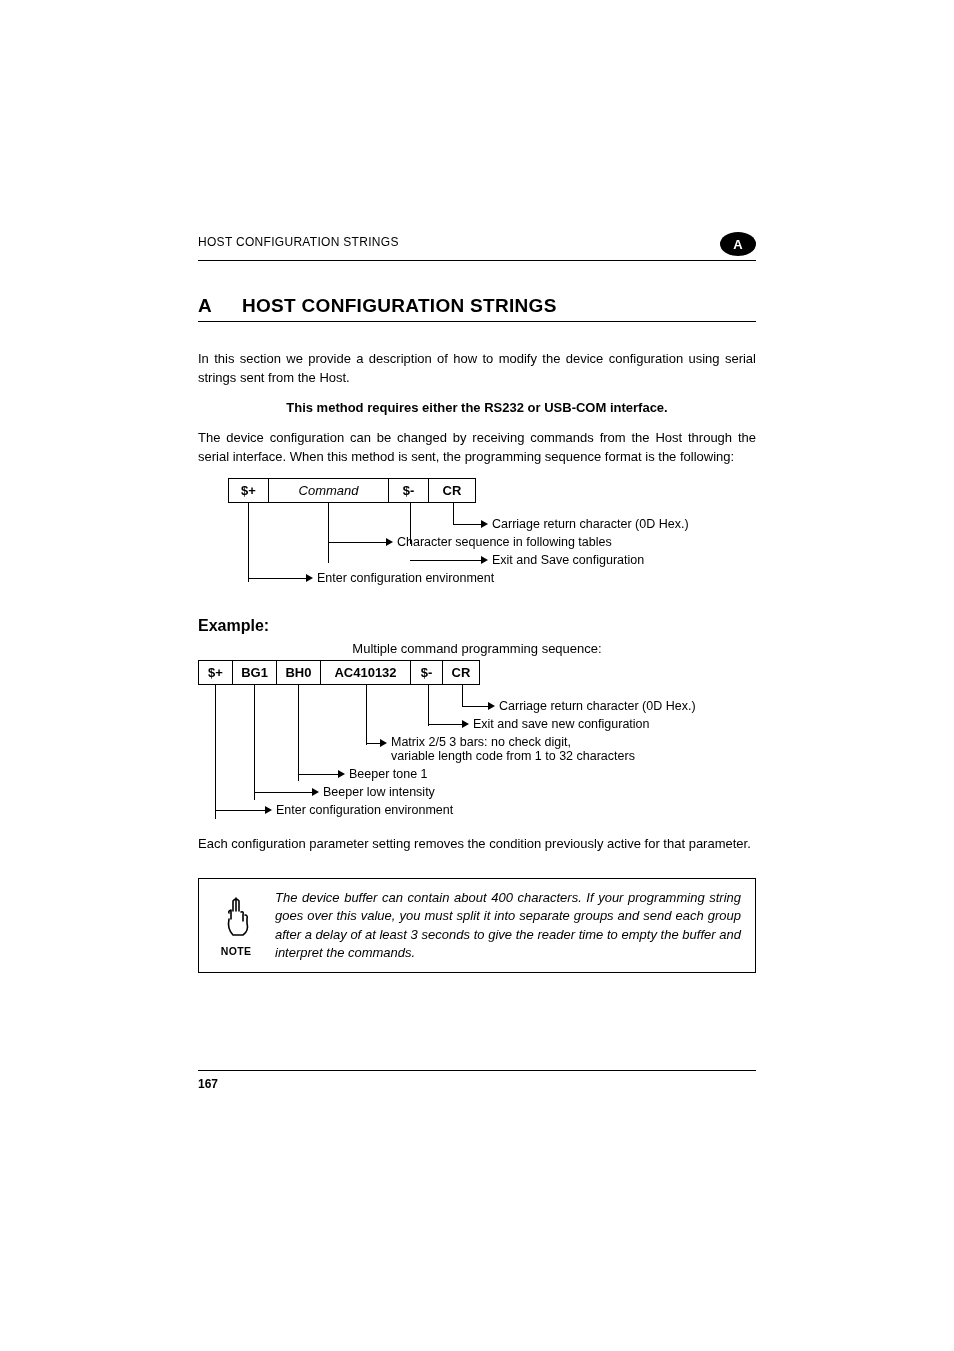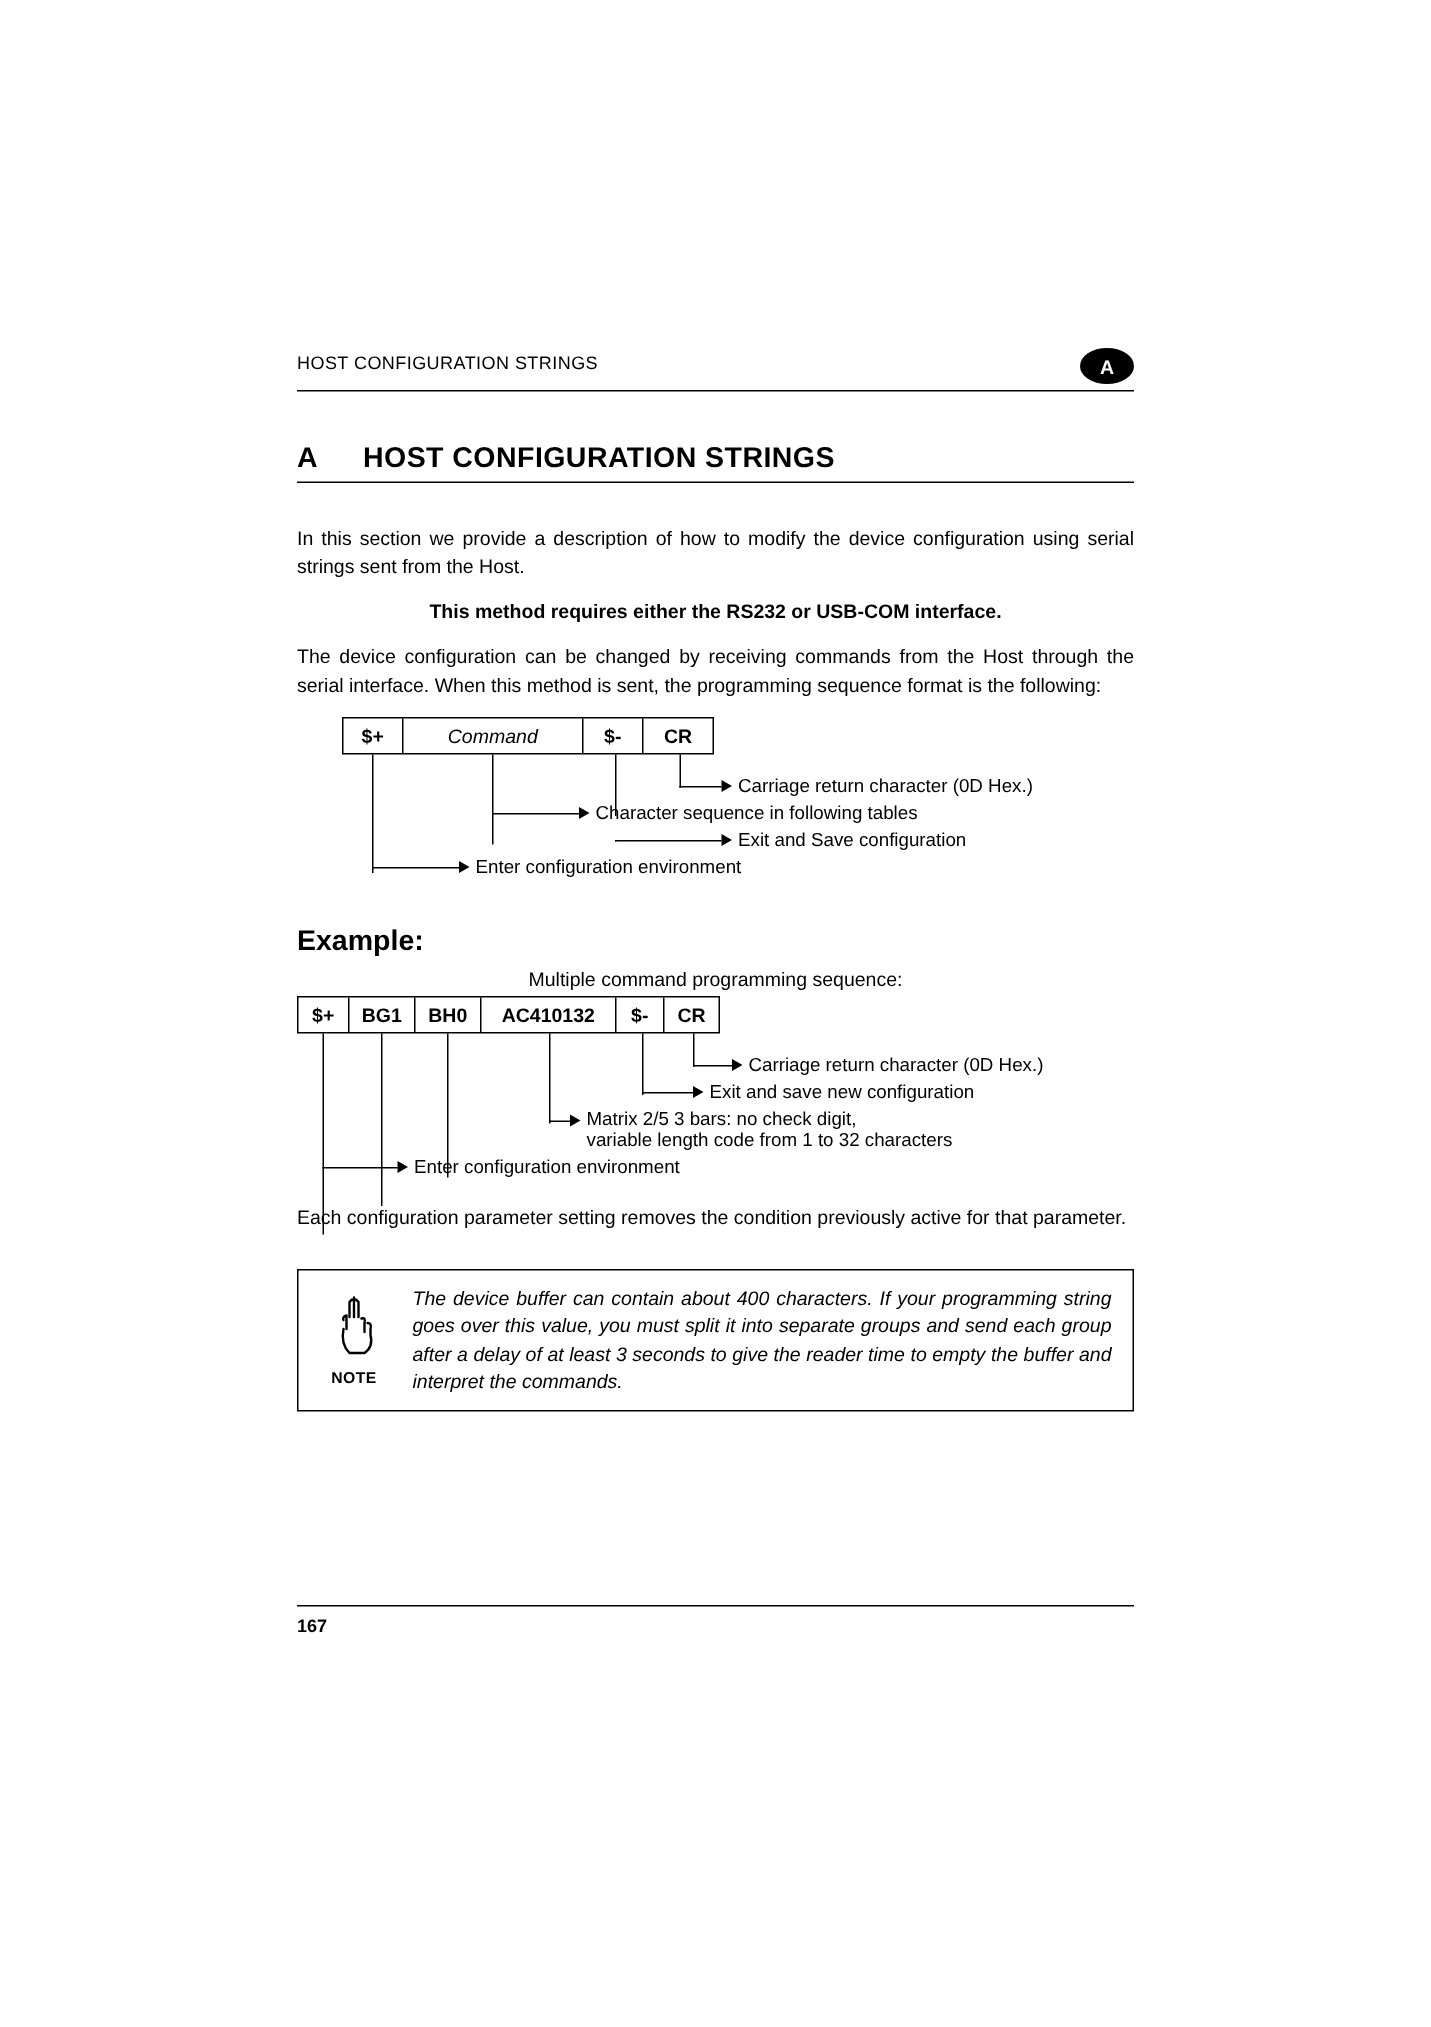--- a/index.html
+++ b/index.html
@@ -64,21 +64,21 @@
     text-align: justify;
     margin-bottom: 12px;
   }
   .bold-center {
     font-size: 13px;
     font-weight: bold;
     text-align: center;
     margin: 10px 0 14px 0;
   }
   .example-label {
-    font-size: 19px;
+    font-size: 16px;
     font-weight: bold;
     margin-top: 32px;
     margin-bottom: 6px;
   }
   .seq-caption {
     font-size: 13px;
     text-align: center;
     margin-bottom: 4px;
   }
 
@@ -277,20 +277,32 @@
           <div class="legend-line" style="width:34px"></div>
           <div class="arrowhead"></div>
         <span class="legend-text">Exit and save new configuration</span>
       </div>
       <div class="legend-row" style="align-items:flex-start">
         <div style="width:168px"></div>
           <div class="legend-line" style="width:14px;margin-top:8px"></div>
           <div class="arrowhead" style="margin-top:4px"></div>
         <span class="legend-text" style="white-space:pre-line">Matrix 2/5 3 bars: no check digit,
 variable length code from 1 to 32 characters</span>
+      </div>
+      <div class="legend-row">
+        <div style="width:100px"></div>
+          <div class="legend-line" style="width:40px"></div>
+          <div class="arrowhead"></div>
+        <span class="legend-text">Beeper tone 1</span>
+      </div>
+      <div class="legend-row">
+        <div style="width:56px"></div>
+          <div class="legend-line" style="width:58px"></div>
+          <div class="arrowhead"></div>
+        <span class="legend-text">Beeper low intensity</span>
       </div>
       <div class="legend-row">
         <div style="width:17px"></div>
           <div class="legend-line" style="width:50px"></div>
           <div class="arrowhead"></div>
         <span class="legend-text">Enter configuration environment</span>
       </div>
     </div>
   </div>
 

